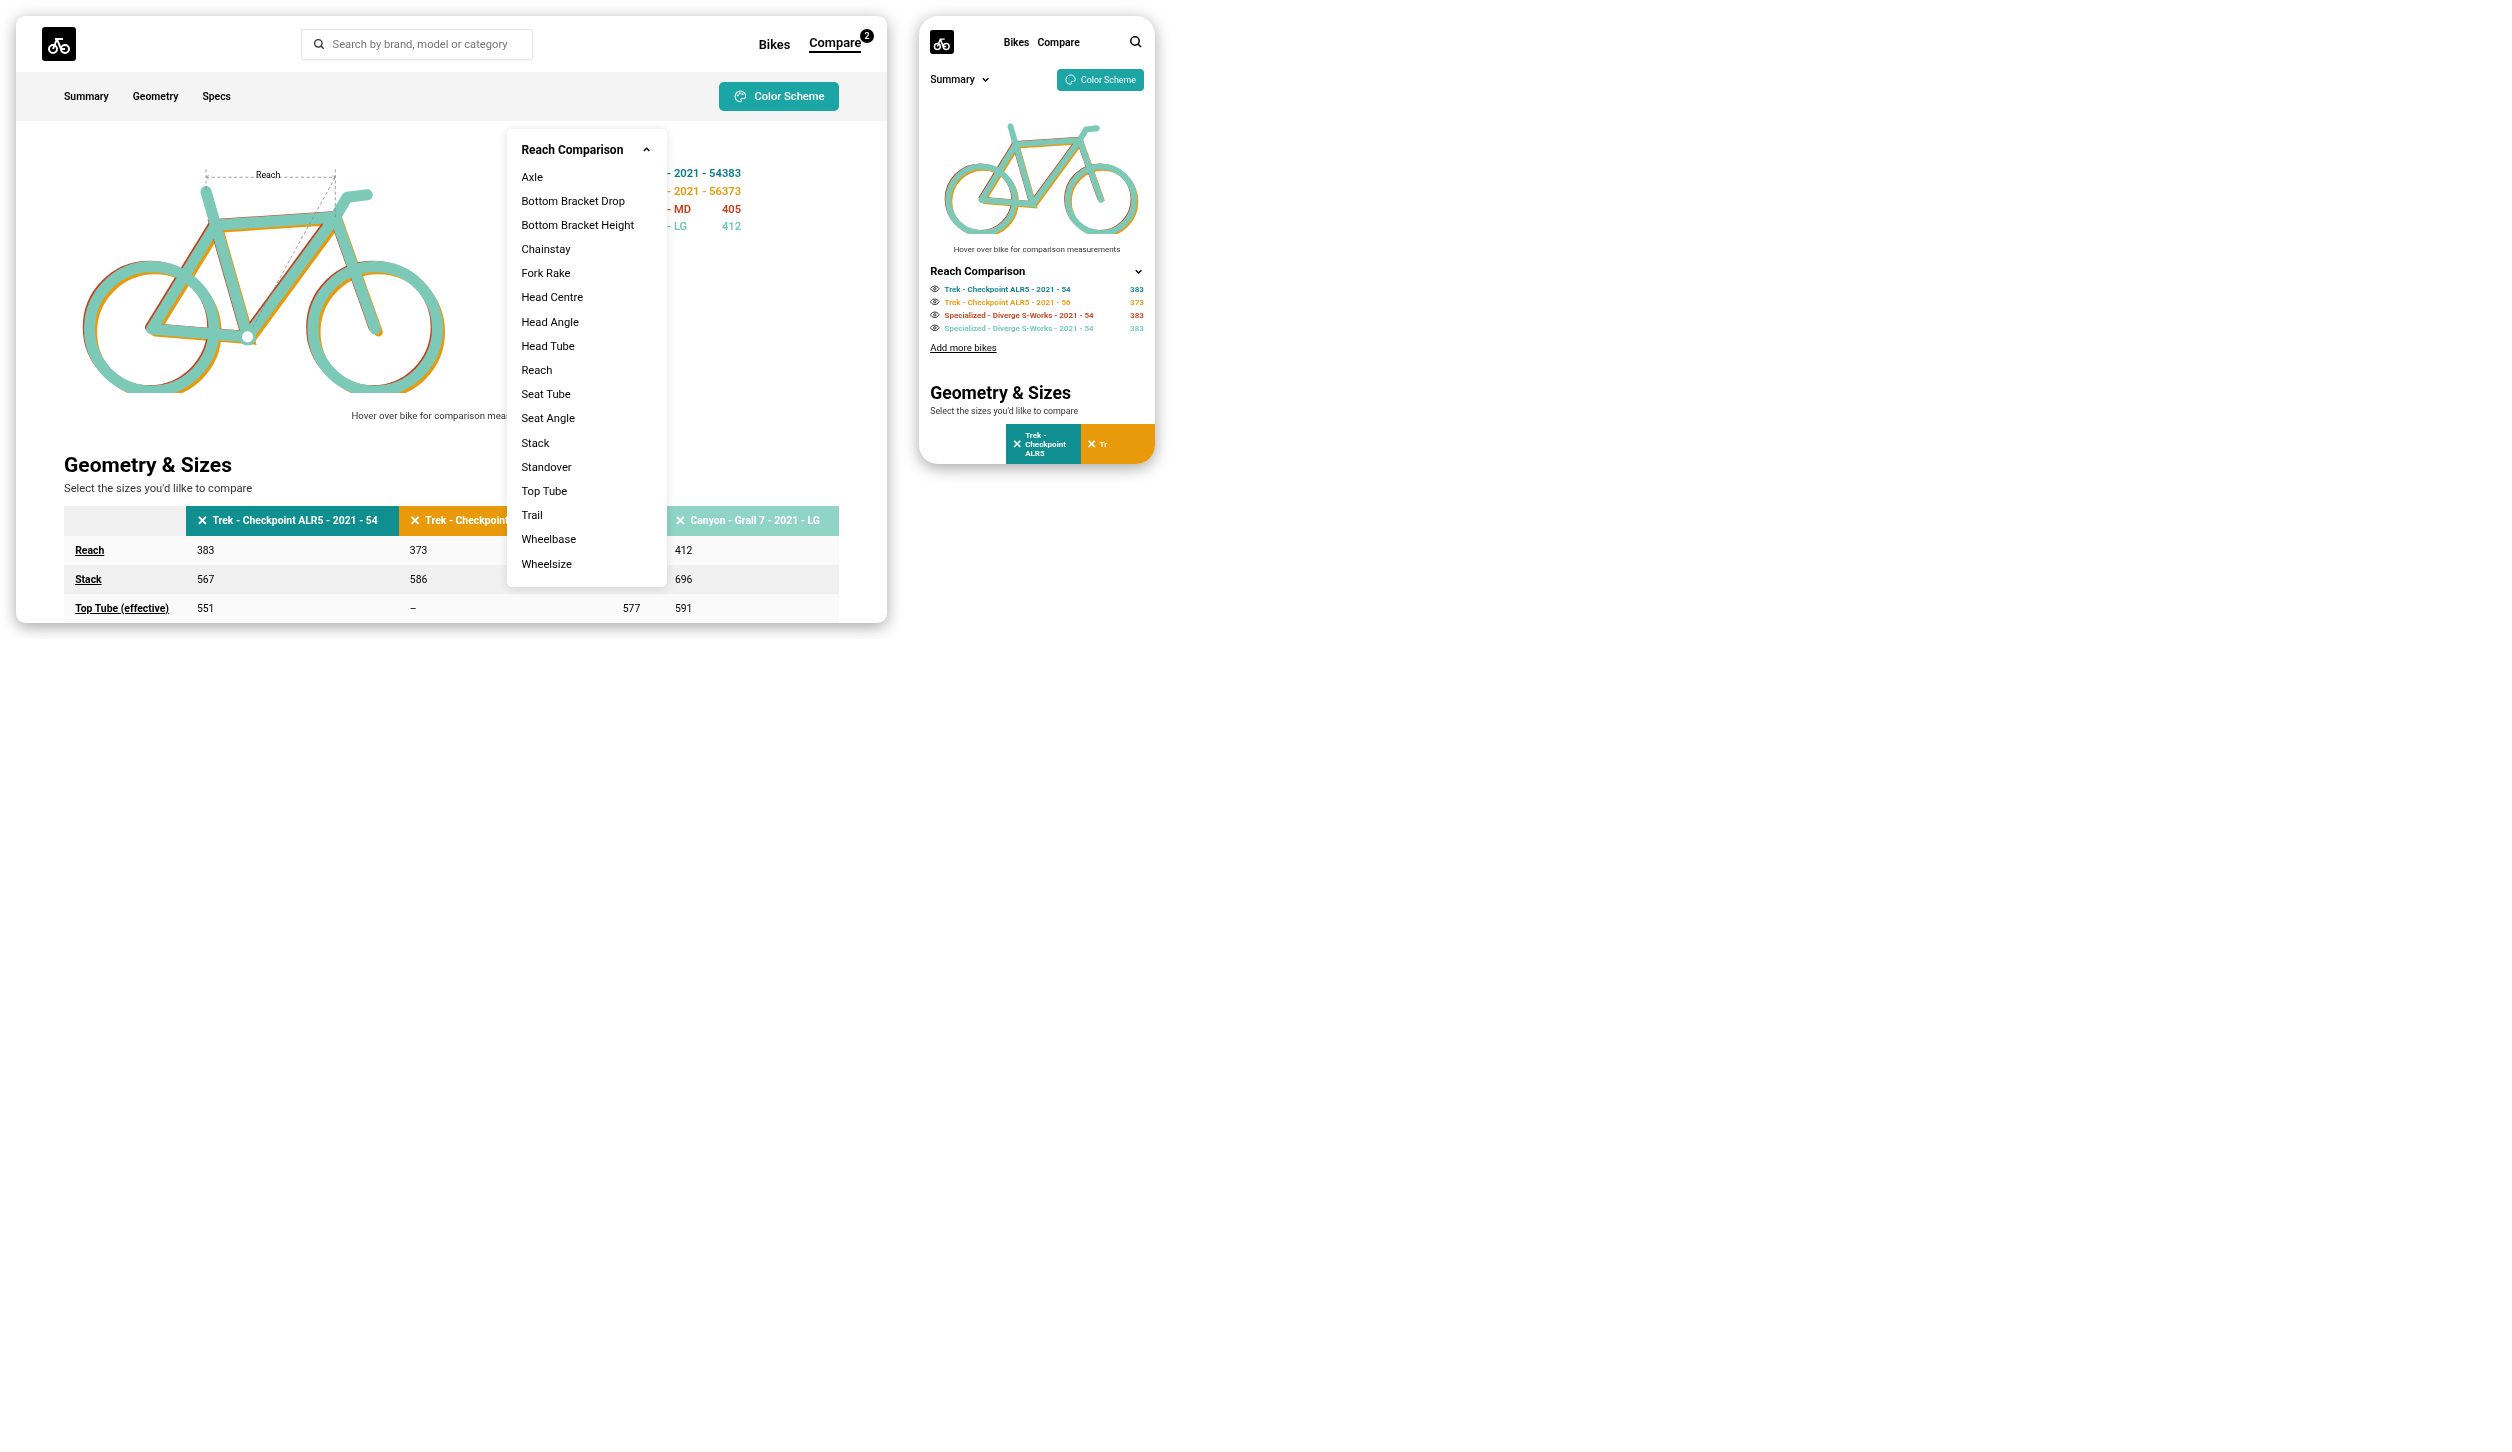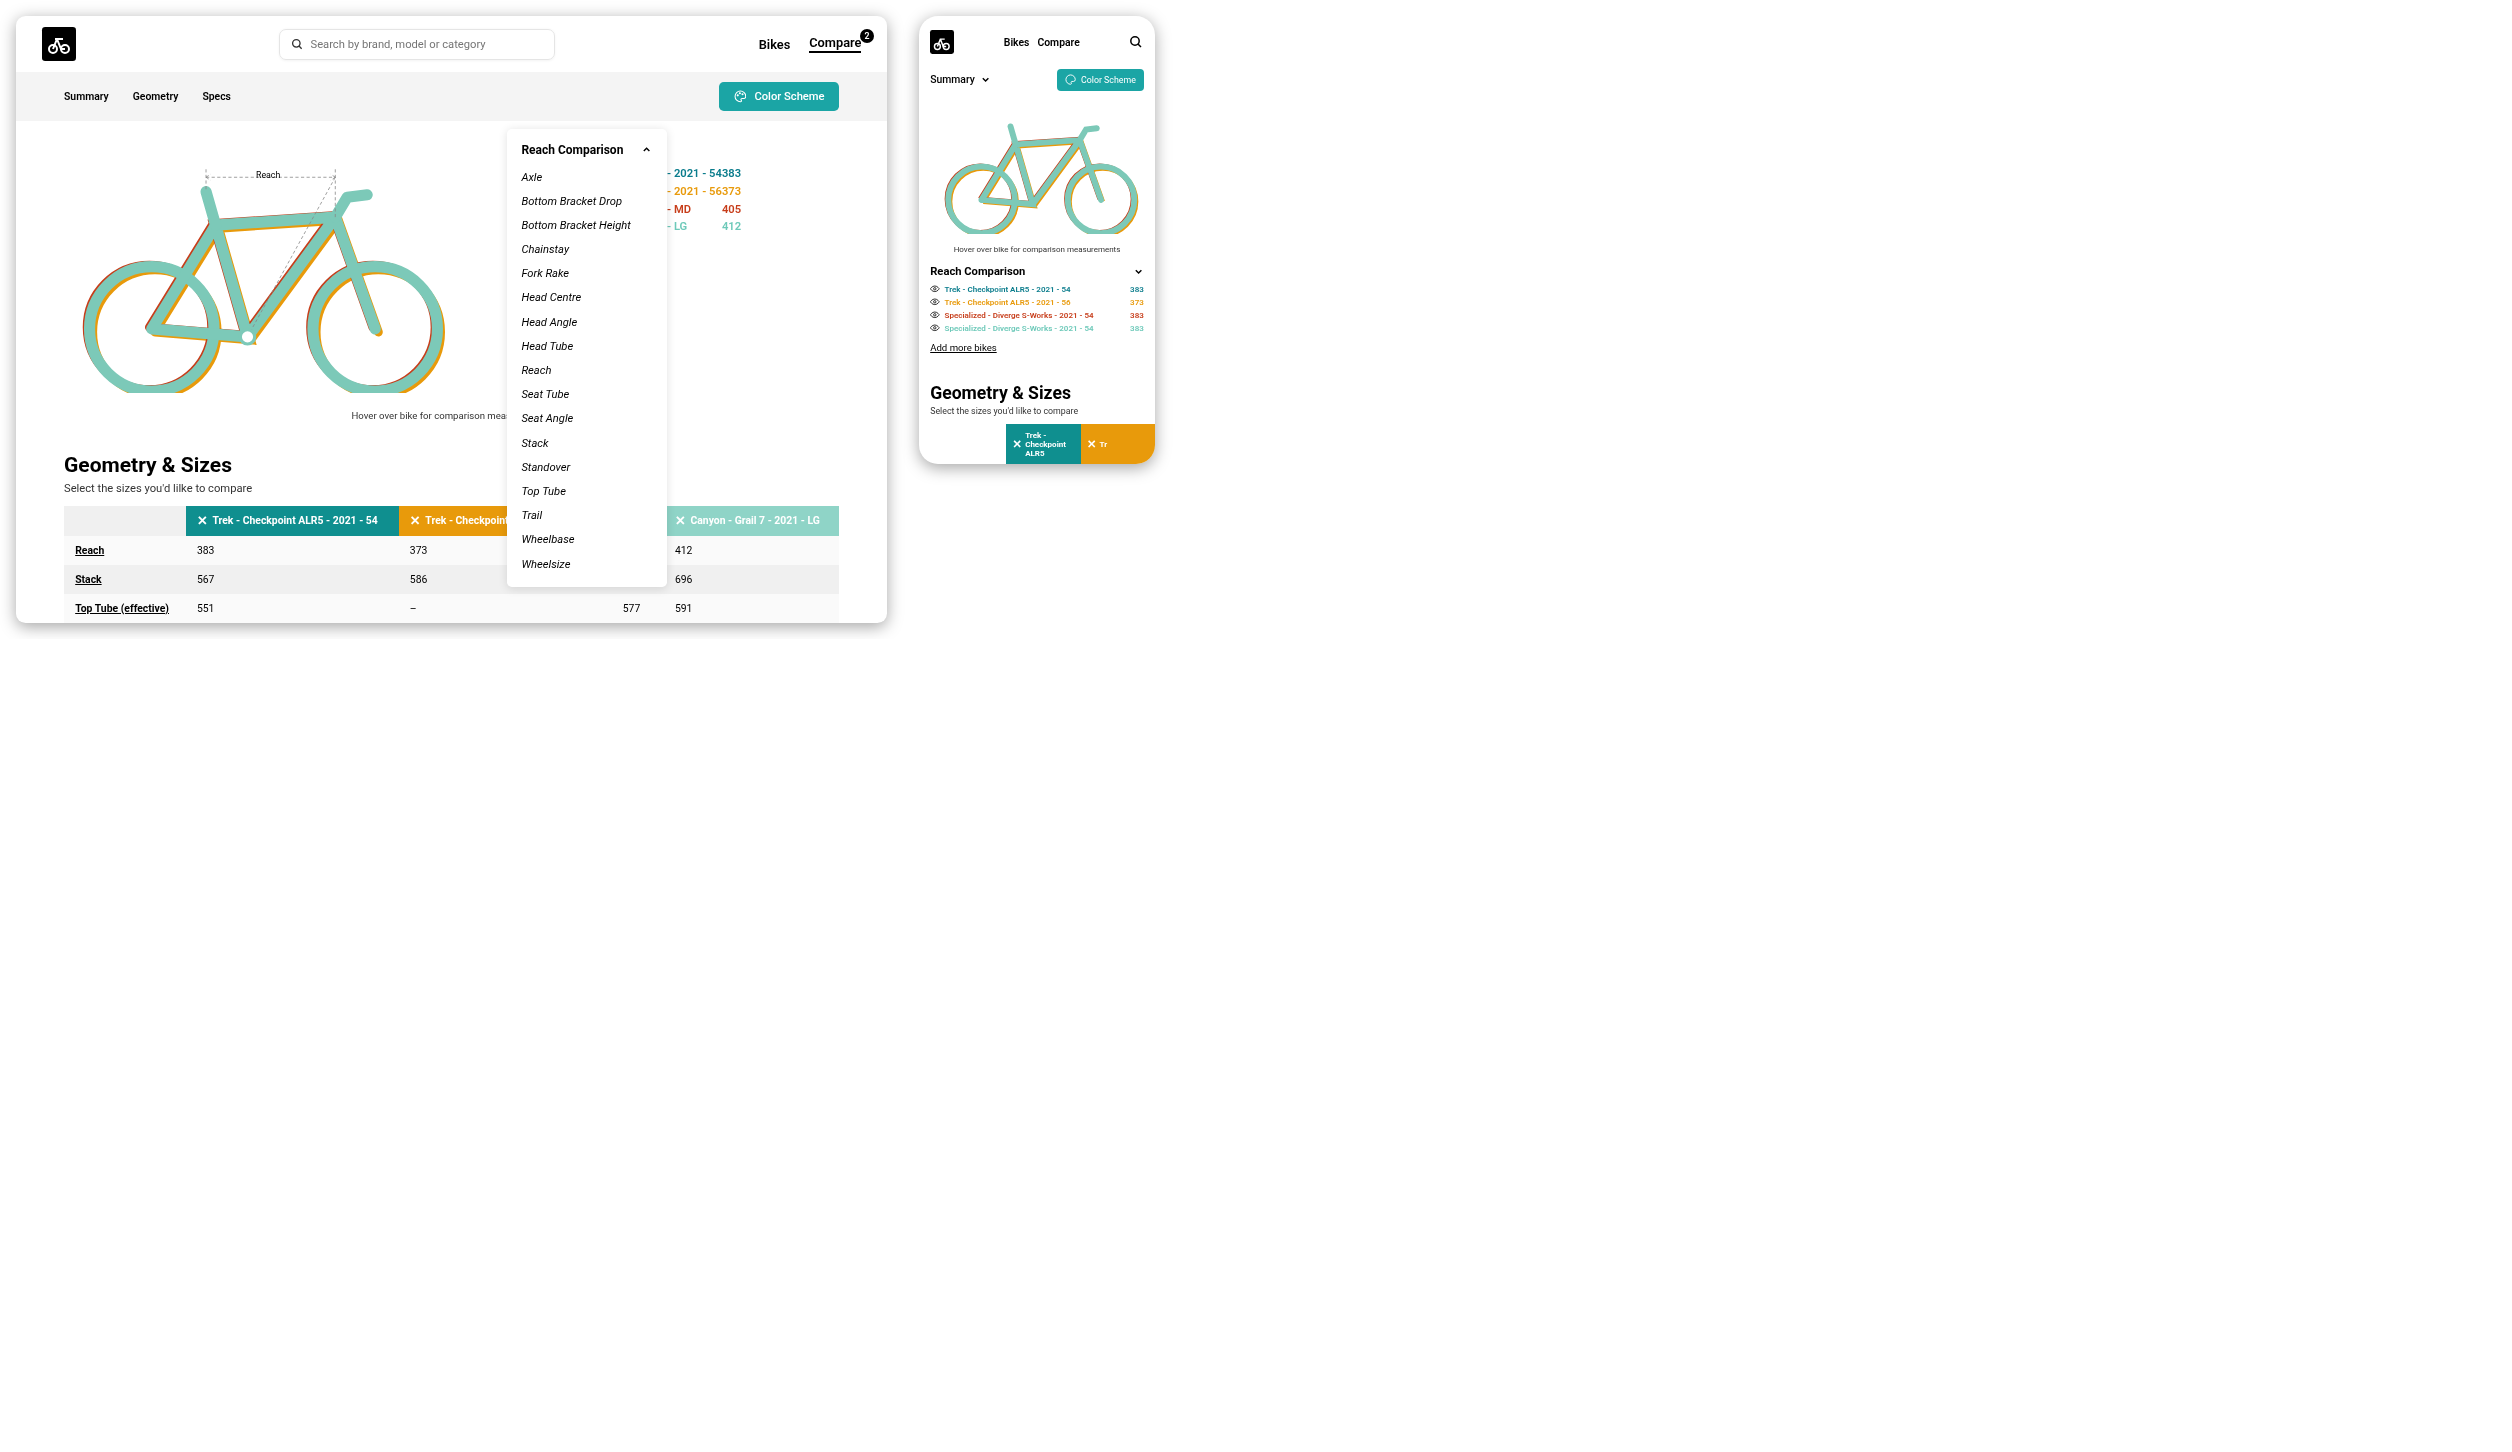--- a/index.html
+++ b/index.html
@@ -4,42 +4,42 @@
 <style>
 * { margin: 0; padding: 0; box-sizing: border-box; font-family: -apple-system, BlinkMacSystemFont, "Segoe UI", Roboto, sans-serif; }
 body { background: #fff; padding: 16px; display: flex; gap: 32px; align-items: flex-start; }
 
 
 .desktop { width: 871px; background: #fff; border-radius: 9.6px; box-shadow: 0 3.2px 16px rgba(0,0,0,0.35); overflow: hidden; position: relative; }
 .header { display: flex; align-items: center; padding: 11.2px 25.6px; gap: 16px; }
 .logo { width: 34px; height: 34px; background: #000; border-radius: 3.2px; display: flex; align-items: center; justify-content: center; }
 .logo svg { width: 24px; height: 24px; }
 .search-wrap { flex: 1; display: flex; justify-content: center; }
-.search-box { display: flex; align-items: center; border: 0.8px solid #e5e5e5; border-radius: 7px; padding: 8px 11.2px; width: 276px; box-shadow: 0 0.8px 2.4px rgba(0,0,0,0.05); }
+.search-box { display: flex; align-items: center; border: 0.8px solid #e5e5e5; border-radius: 2px; padding: 8px 11.2px; width: 232px; box-shadow: 0 0.8px 2.4px rgba(0,0,0,0.05); }
 .search-box input { border: none; outline: none; font-size: 11.2px; flex: 1; margin-left: 6.4px; }
 .nav-right { display: flex; align-items: center; gap: 19px; }
 .nav-link { font-size: 12.8px; font-weight: 600; cursor: pointer; position: relative; }
 .nav-link.active { border-bottom: 2.4px solid #000; padding-bottom: 1.6px; }
 .badge { position: absolute; top: -6.4px; right: -12.8px; background: #000; color: #fff; border-radius: 50%; width: 14.4px; height: 14.4px; font-size: 8.8px; display: flex; align-items: center; justify-content: center; }
 
 .subheader { background: #f4f4f4; display: flex; align-items: center; justify-content: space-between; padding: 9.6px 48px 9.6px 48px; }
 .tabs { display: flex; gap: 24px; }
 .tab { font-size: 10.4px; font-weight: 600; cursor: pointer; }
 .color-scheme-btn { background: #1ba5a5; color: #fff; border: none; border-radius: 4.8px; padding: 8px 14.4px; font-size: 11.2px; font-weight: 500; display: flex; align-items: center; gap: 8px; cursor: pointer; }
 .color-scheme-btn svg { width: 12.8px; height: 12.8px; }
 
 .content { display: flex; padding: 32px 48px 0 48px; position: relative; }
 .bike-panel { flex: 1; }
 .bike-svg-wrap { position: relative; width: 383px; }
 .bike-caption { text-align: center; font-size: 9.6px; color: #333; margin-top: 14.4px; }
 .reach-label { position: absolute; top: 17.6px; left: 192px; font-size: 8.8px; }
 
 .dropdown-panel { position: absolute; left: 491px; top: 8px; background: #fff; border-radius: 4.8px; box-shadow: 0 1.6px 9.6px rgba(0,0,0,0.12); padding: 11.2px 9.6px; width: 160px; z-index: 10; }
 .dropdown-header { display: flex; align-items: center; justify-content: space-between; font-weight: 700; font-size: 12px; padding: 3.2px 4.8px 8px; cursor: pointer; }
-.dropdown-item { padding: 5.6px 4.8px; font-size: 11.2px; cursor: pointer; font-style: italic; }
+.dropdown-item { padding: 5.6px 4.8px; font-size: 11.2px; cursor: pointer; }
 
 .comparison-list { position: absolute; left: 651px; top: 44px; font-size: 11.2px; }
 .comp-row { display: flex; justify-content: space-between; padding: 2.4px 0; font-weight: 600; }
 .comp-row.teal { color: #0a7c8c; }
 .comp-row.orange { color: #e89a0b; }
 .comp-row.red { color: #c73d1a; }
 .comp-row.mint { color: #6dc9b9; }
 
 .geometry-section { padding: 32px 48px 0 48px; }
 .geometry-title { font-size: 21px; font-weight: 700; margin-bottom: 4.8px; }

